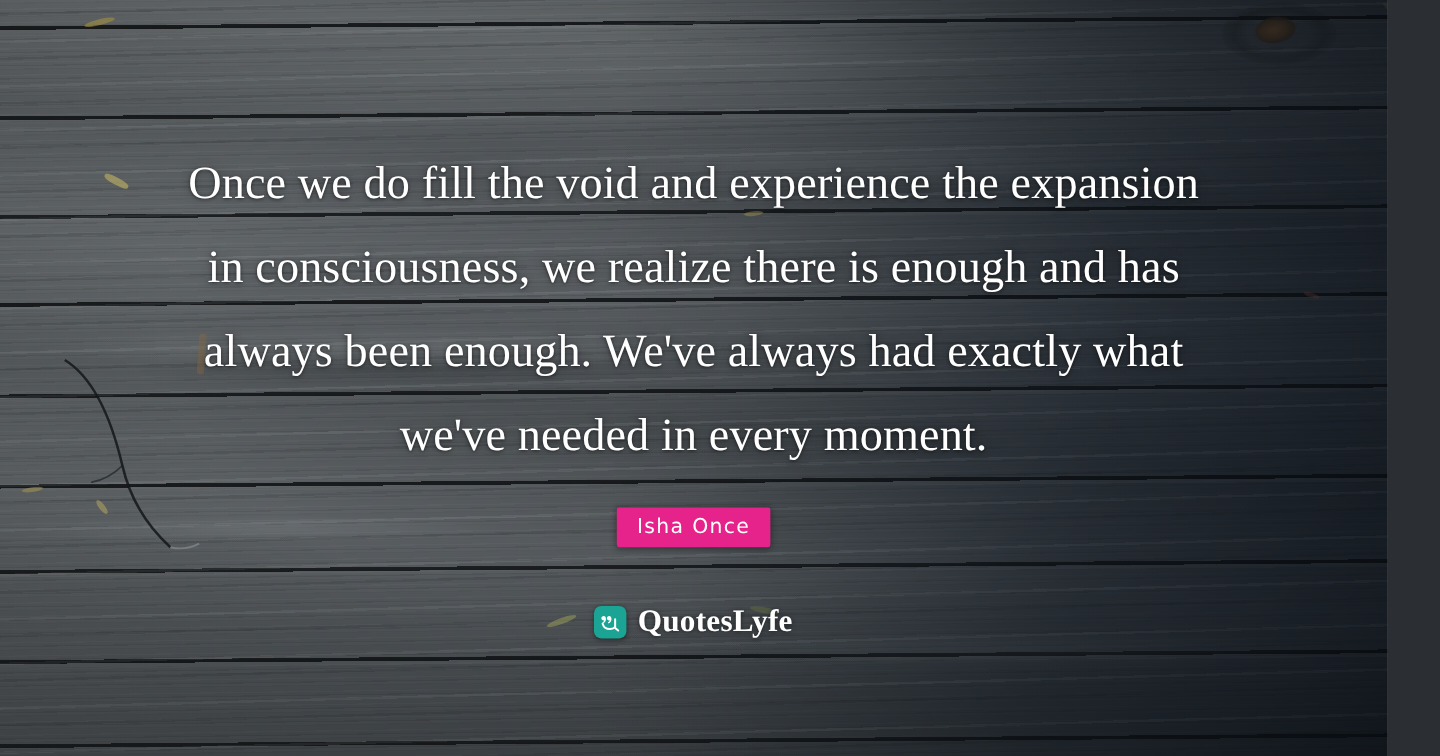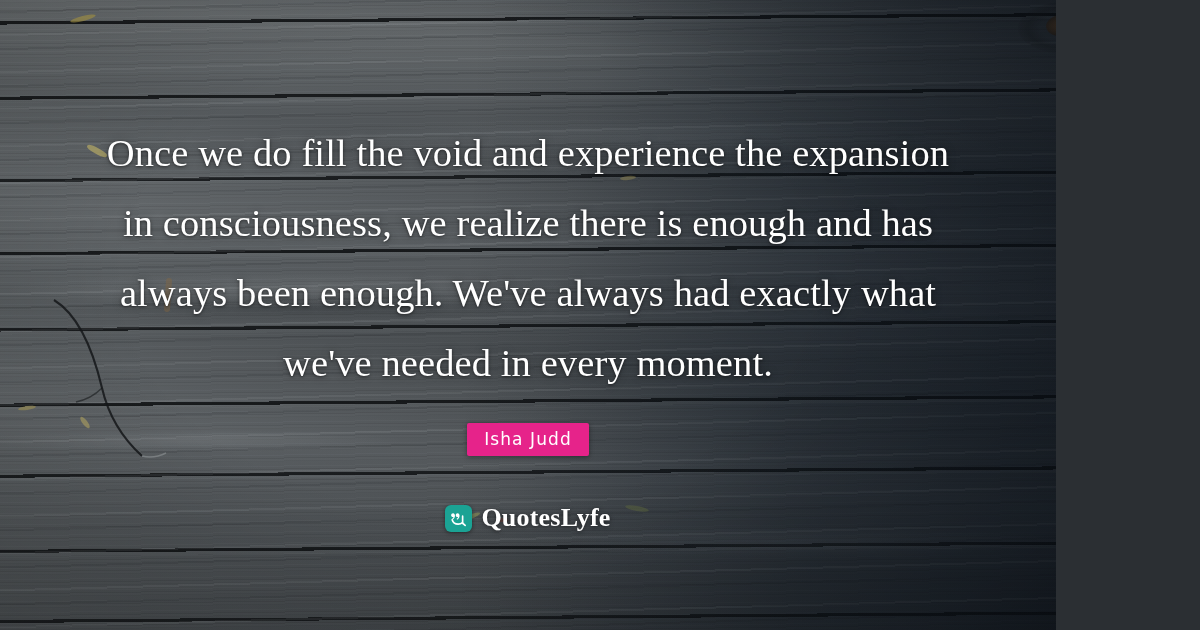--- a/index.html
+++ b/index.html
@@ -7,21 +7,21 @@
 
   html, body {
     width:1200px; height:630px;
     overflow:hidden;
     background:#2b2f33;
     font-family:"Liberation Serif", serif;
   }
 
   #card {
     position:relative;
-    width:1056px; height:630px;
+    width:1156px; height:630px;
     overflow:hidden;
     background:#4a4e52;
   }
 
   
   .wood-base {
     position:absolute; inset:0;
     background:
       
       linear-gradient(100deg,
@@ -238,21 +238,21 @@
   <div class="fleck" style="left:1086px;top:244px; width:14px; height:4px;  background:#8a4b3e; opacity:.42; transform:rotate(18deg);"></div>
   <div class="fleck" style="left:165px; top:278px; width:6px;  height:34px; background:#8a6a3e; opacity:.40; transform:rotate(4deg); border-radius:3px;"></div>
 
   <div class="darken-right"></div>
   <div class="vignette"></div>
 
   <div class="content">
 
     <div class="quote">Once we do fill the void and experience the expansion in consciousness, we realize there is enough and has always been enough. We've always had exactly what we've needed in every moment.</div>
 
-    <div class="author-badge">Isha Judd</div>
+    <div class="author-badge">Isha Once</div>
 
     <div class="brand">
       <span class="brand-mark">
         <svg width="19" height="19" viewBox="0 0 24 24" aria-hidden="true">
 
           <path d="M5.2 5.4c-1.5 0-2.5 1-2.5 2.4 0 1.3 1 2.3 2.3 2.3.25 0 .5-.04.72-.12-.18 1.0-.95 1.85-1.9 2.2l.62 1.25c1.9-.72 3.1-2.5 3.1-4.75 0-2.0-1.0-3.28-2.34-3.28z" fill="#ffffff"></path>
 
           <path d="M11.0 5.4c-1.5 0-2.5 1-2.5 2.4 0 1.3 1 2.3 2.3 2.3.25 0 .5-.04.72-.12-.18 1.0-.95 1.85-1.9 2.2l.62 1.25c1.9-.72 3.1-2.5 3.1-4.75 0-2.0-1.0-3.28-2.34-3.28z" fill="#ffffff"></path>
 
           <path d="M4.0 13.6c1.0 3.4 4.0 5.6 7.6 5.6 2.1 0 4.0-.75 5.4-2.0" stroke="#ffffff" stroke-width="2.1" fill="none" stroke-linecap="round"></path>

